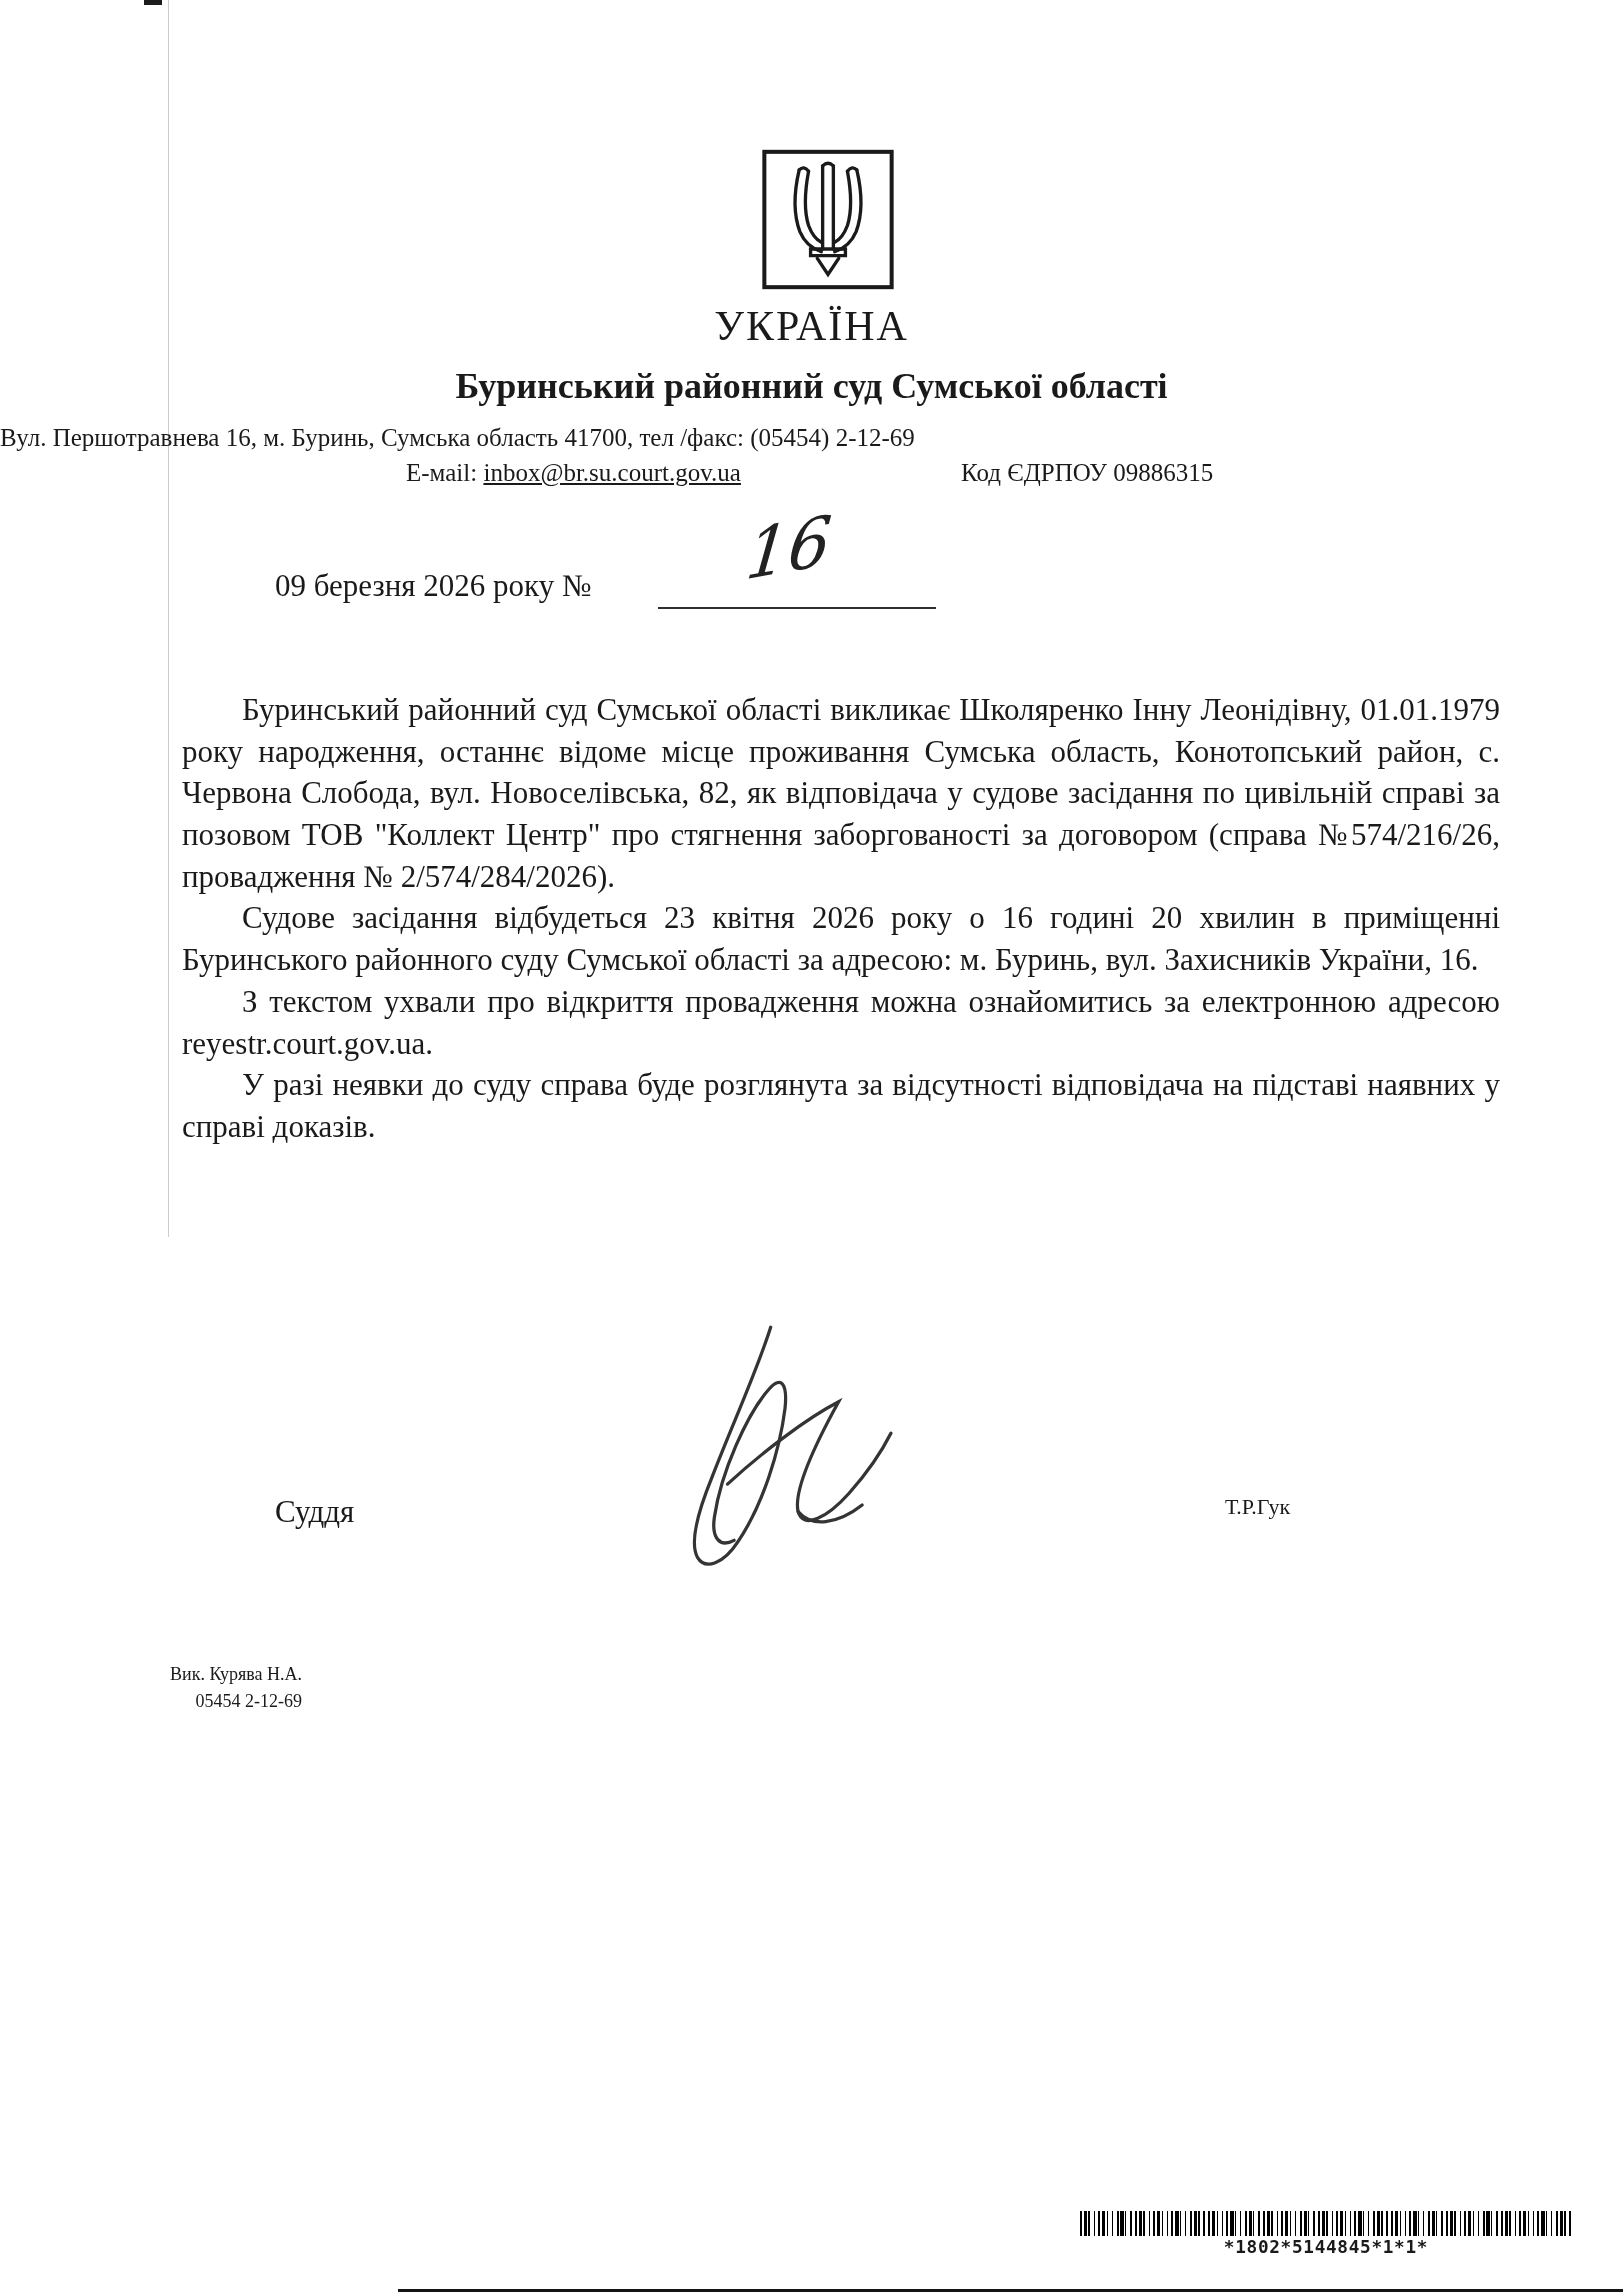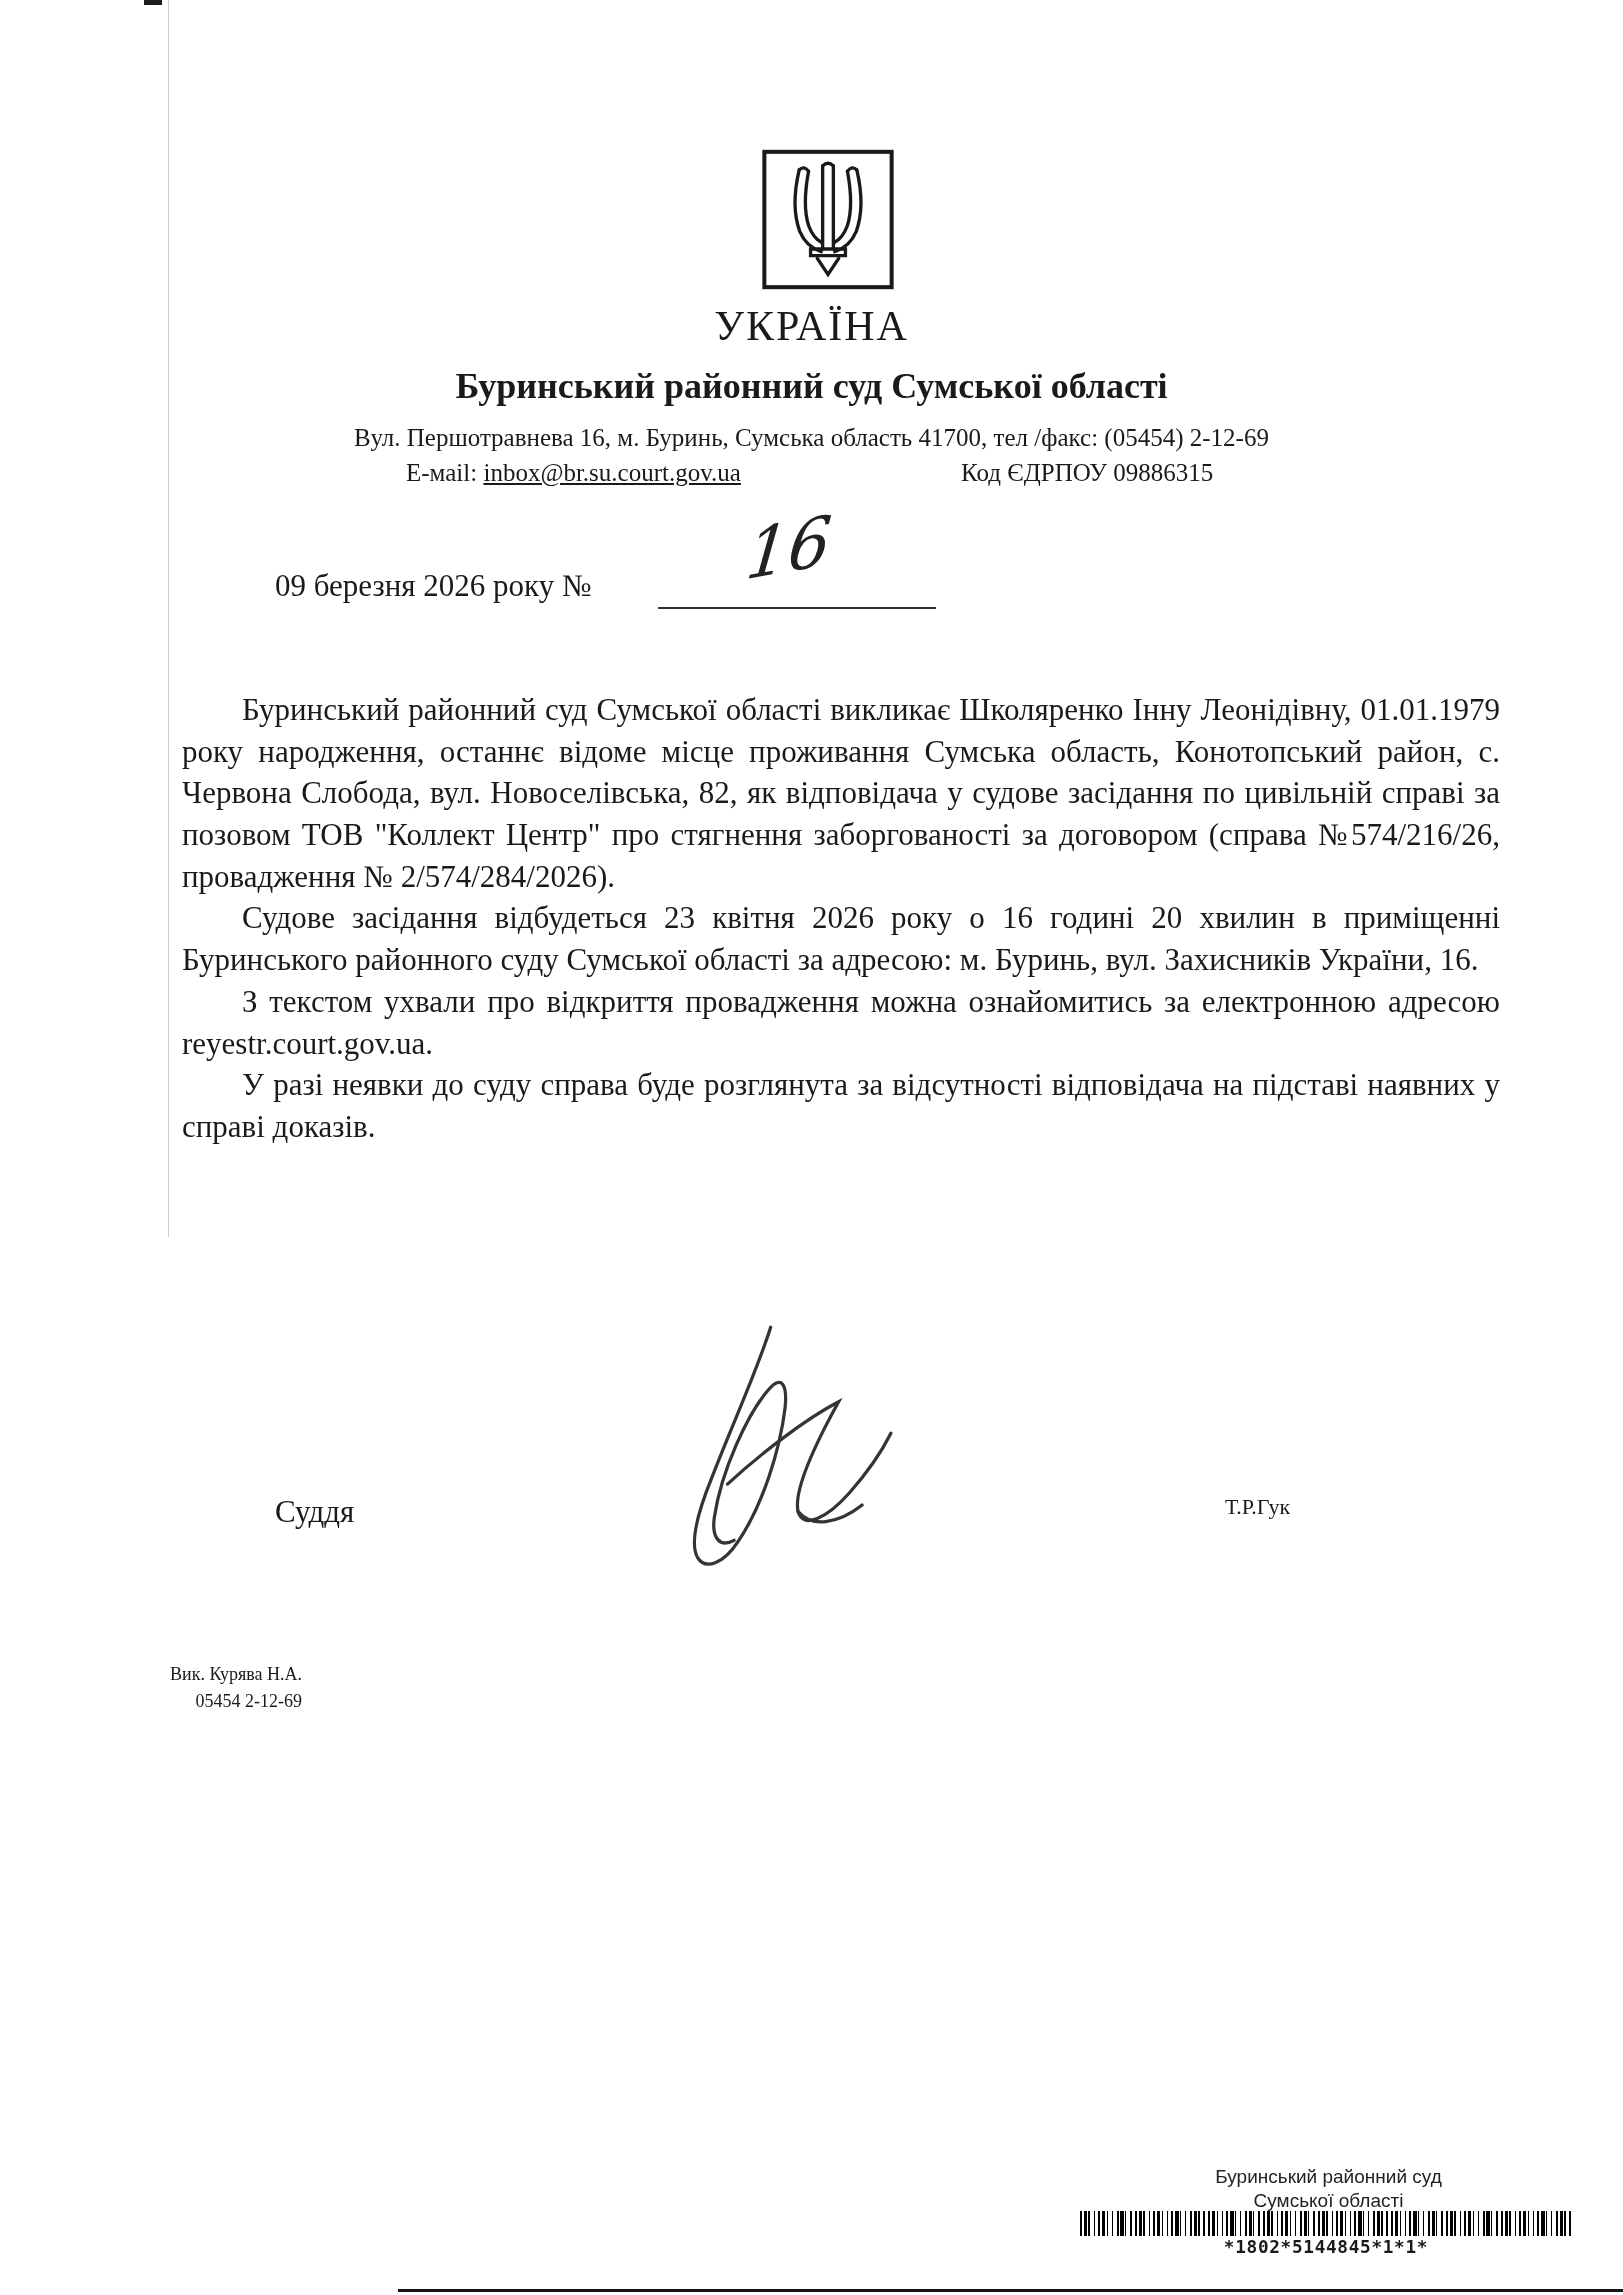--- a/index.html
+++ b/index.html
@@ -17,21 +17,21 @@
   
   .artifact-topleft { position: absolute; left: 144px; top: 0; width: 18.3px; height: 4.6px; background: #1c1c1c; }
   .scanline-v { position: absolute; left: 168px; top: 0; width: 1.3px; height: 1237px; background: #9a9a9a; opacity: .5; }
   .bottom-line { position: absolute; left: 398px; top: 2289px; width: 1225px; height: 3.3px; background: #151515; }
 
   
   .emblem { position: absolute; left: 761px; top: 148px; width: 134px; height: 143px; }
   .emblem svg { width: 100%; height: 100%; }
   .country { position: absolute; left: 0; top: 302px; width: 100%; text-align: center; font-weight: 400; font-size: 42px; letter-spacing: 2px; }
   .court-name { position: absolute; left: 0; top: 365px; width: 100%; text-align: center; font-weight: 700; font-size: 36px; }
-  .addr { position: absolute; left: 0; top: 424px; width: 100%; text-align: center; font-size: 25px; }
+  .addr { position: absolute; left: 0; top: 424px; width: 100%; font-size: 25px; }
   .email-row { position: absolute; left: 406px; top: 459px; font-size: 25px; white-space: nowrap; text-align: right; }
   .email-row .email { text-decoration: underline; }
   .edrpou { position: absolute; left: 961px; top: 459px; font-size: 25px; white-space: nowrap; }
 
   
   .date-row { position: absolute; left: 275px; top: 568px; font-size: 31px; white-space: nowrap; }
   .doc-underline { position: absolute; left: 658px; top: 607px; width: 278px; height: 2px; background: #2f2f2f; }
   .handwritten-no {
     position: absolute; left: 746px; top: 509px;
     font-size: 67px; font-style: italic;
@@ -125,21 +125,17 @@
         <path d="M300 310 C320 334 360 330 398 300"></path>
       </g>
     </svg>
   </div>
 
   <div class="executor">
     <div>Вик. Курява Н.А.</div>
     <div>05454 2-12-69</div>
   </div>
 
-  <div class="stamp">
-    <div>Буринський районний суд</div>
-    <div>Сумської області</div>
-  </div>
   <div class="barcode"></div>
   <div class="barcode-text">*1802*5144845*1*1*</div>
 
 </div>
 
 
 </body></html>

